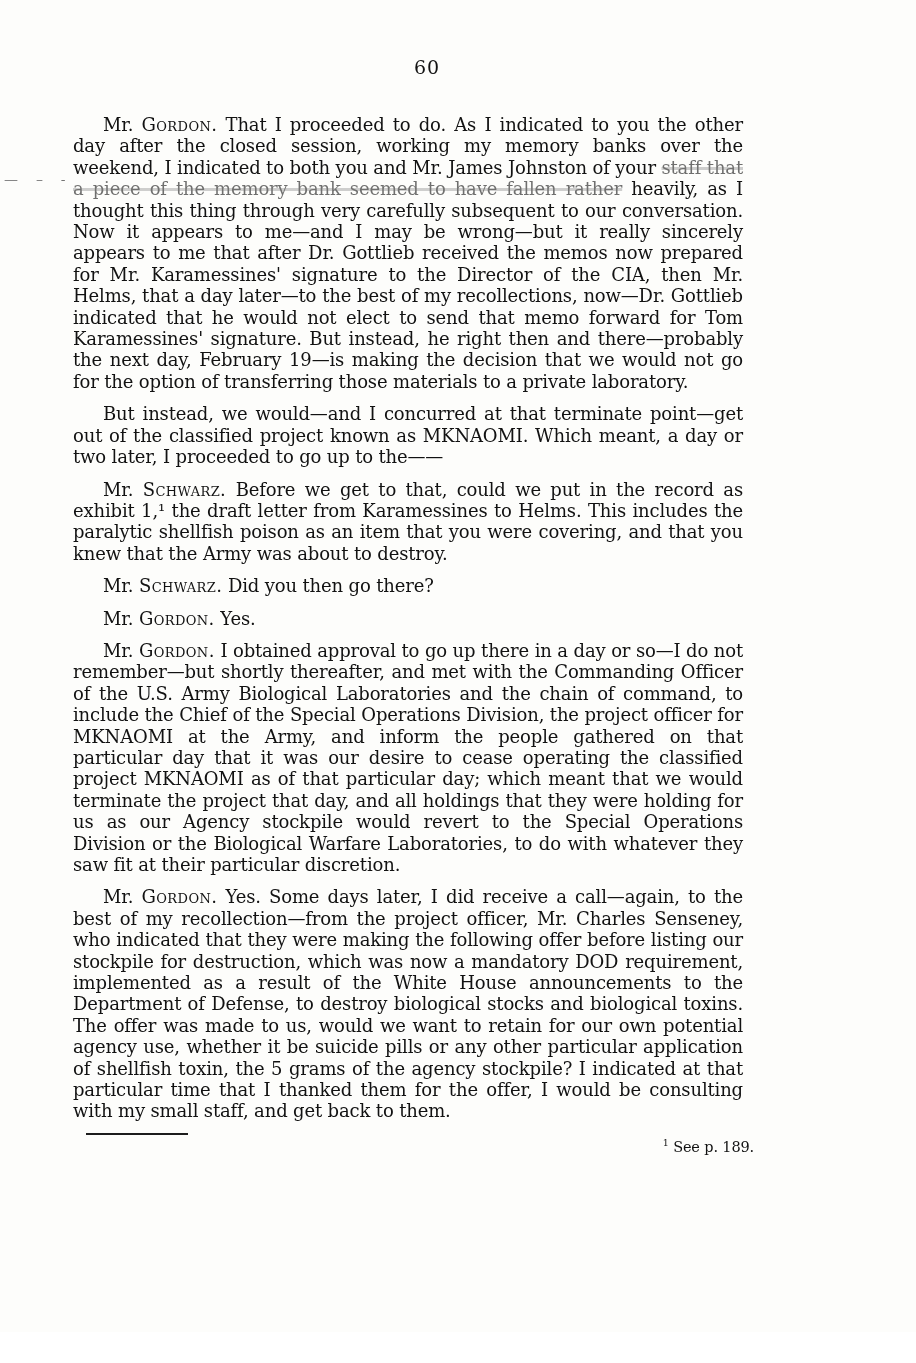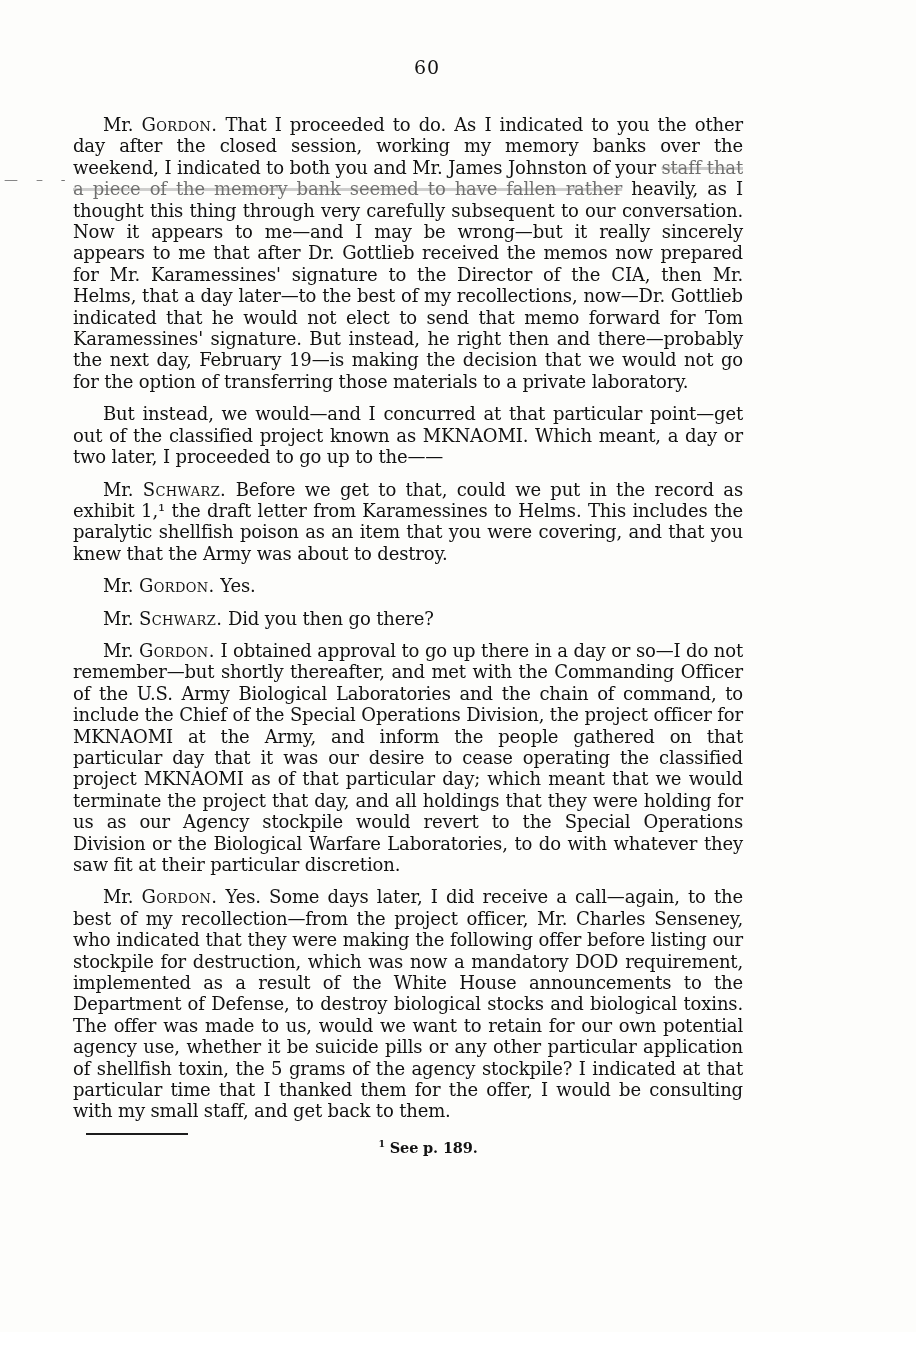--- a/index.html
+++ b/index.html
@@ -67,45 +67,44 @@
   }
   .footnote-rule {
     width: 102px;
     margin: 4px 0 4px 24px;
     border-top: 2px solid #1c1c1c;
   }
   .footnote {
     padding-left: 40px;
     font-size: 14.5px;
     line-height: 17px;
-    text-align: center;
+    text-align: right;
     text-indent: 0;
-    font-weight: bold;
   }
   .footnote sup {
     font-size: 9.5px;
     vertical-align: super;
     line-height: 0;
   }
 </style>
 </head>
 <body>
 
 <div class="page">
   <div class="page-number">60</div>
 
   <div class="margin-marks">—  –  -</div>
 
   <div class="transcript">
     <div id="transcript-body">
         <p class="para"><span class="speaker"><span>Mr. </span><span class="sc">Gordon.</span></span> <span>That I proceeded to do. As I indicated to you the other day after the closed session, working my memory banks over the weekend, I indicated to both you and Mr. James Johnston of your </span><span class="degraded">staff that a piece of the memory bank seemed to have fallen rather</span><span> heavily, as I thought this thing through very carefully subsequent to our conversation. Now it appears to me—and I may be wrong—but it really sincerely appears to me that after Dr. Gottlieb received the memos now prepared for Mr. Karamessines' signature to the Director of the CIA, then Mr. Helms, that a day later—to the best of my recollections, now—Dr. Gottlieb indicated that he would not elect to send that memo forward for Tom Karamessines' signature. But instead, he right then and there—probably the next day, February 19—is making the decision that we would not go for the option of transferring those materials to a private laboratory.</span></p>
-        <p class="para"><span>But instead, we would—and I concurred at that particular point—get out of the classified project known as MKNAOMI. Which meant, a day or two later, I proceeded to go up to the——</span></p>
+        <p class="para"><span>But instead, we would—and I concurred at that terminate point—get out of the classified project known as MKNAOMI. Which meant, a day or two later, I proceeded to go up to the——</span></p>
         <p class="para"><span class="speaker"><span>Mr. </span><span class="sc">Schwarz.</span></span> <span>Before we get to that, could we put in the record as exhibit 1,¹ the draft letter from Karamessines to Helms. This includes the paralytic shellfish poison as an item that you were covering, and that you knew that the Army was about to destroy.</span></p>
+        <p class="para"><span class="speaker"><span>Mr. </span><span class="sc">Schwarz.</span></span> <span>Did you then go there?</span></p>
         <p class="para"><span class="speaker"><span>Mr. </span><span class="sc">Gordon.</span></span> <span>Yes.</span></p>
-        <p class="para"><span class="speaker"><span>Mr. </span><span class="sc">Schwarz.</span></span> <span>Did you then go there?</span></p>
         <p class="para"><span class="speaker"><span>Mr. </span><span class="sc">Gordon.</span></span> <span>I obtained approval to go up there in a day or so—I do not remember—but shortly thereafter, and met with the Commanding Officer of the U.S. Army Biological Laboratories and the chain of command, to include the Chief of the Special Operations Division, the project officer for MKNAOMI at the Army, and inform the people gathered on that particular day that it was our desire to cease operating the classified project MKNAOMI as of that particular day; which meant that we would terminate the project that day, and all holdings that they were holding for us as our Agency stockpile would revert to the Special Operations Division or the Biological Warfare Laboratories, to do with whatever they saw fit at their particular discretion.</span></p>
         <p class="para"><span class="speaker"><span>Mr. </span><span class="sc">Gordon.</span></span> <span>Yes. Some days later, I did receive a call—again, to the best of my recollection—from the project officer, Mr. Charles Senseney, who indicated that they were making the following offer before listing our stockpile for destruction, which was now a mandatory DOD requirement, implemented as a result of the White House announcements to the Department of Defense, to destroy biological stocks and biological toxins. The offer was made to us, would we want to retain for our own potential agency use, whether it be suicide pills or any other particular application of shellfish toxin, the 5 grams of the agency stockpile? I indicated at that particular time that I thanked them for the offer, I would be consulting with my small staff, and get back to them.</span></p>
       </div>
 
     <div class="footnote-block">
       <div class="footnote-rule"></div>
       <div class="footnote"><sup>1</sup> <span>See p. 189.</span></div>
     </div>
   </div>
 </div>

